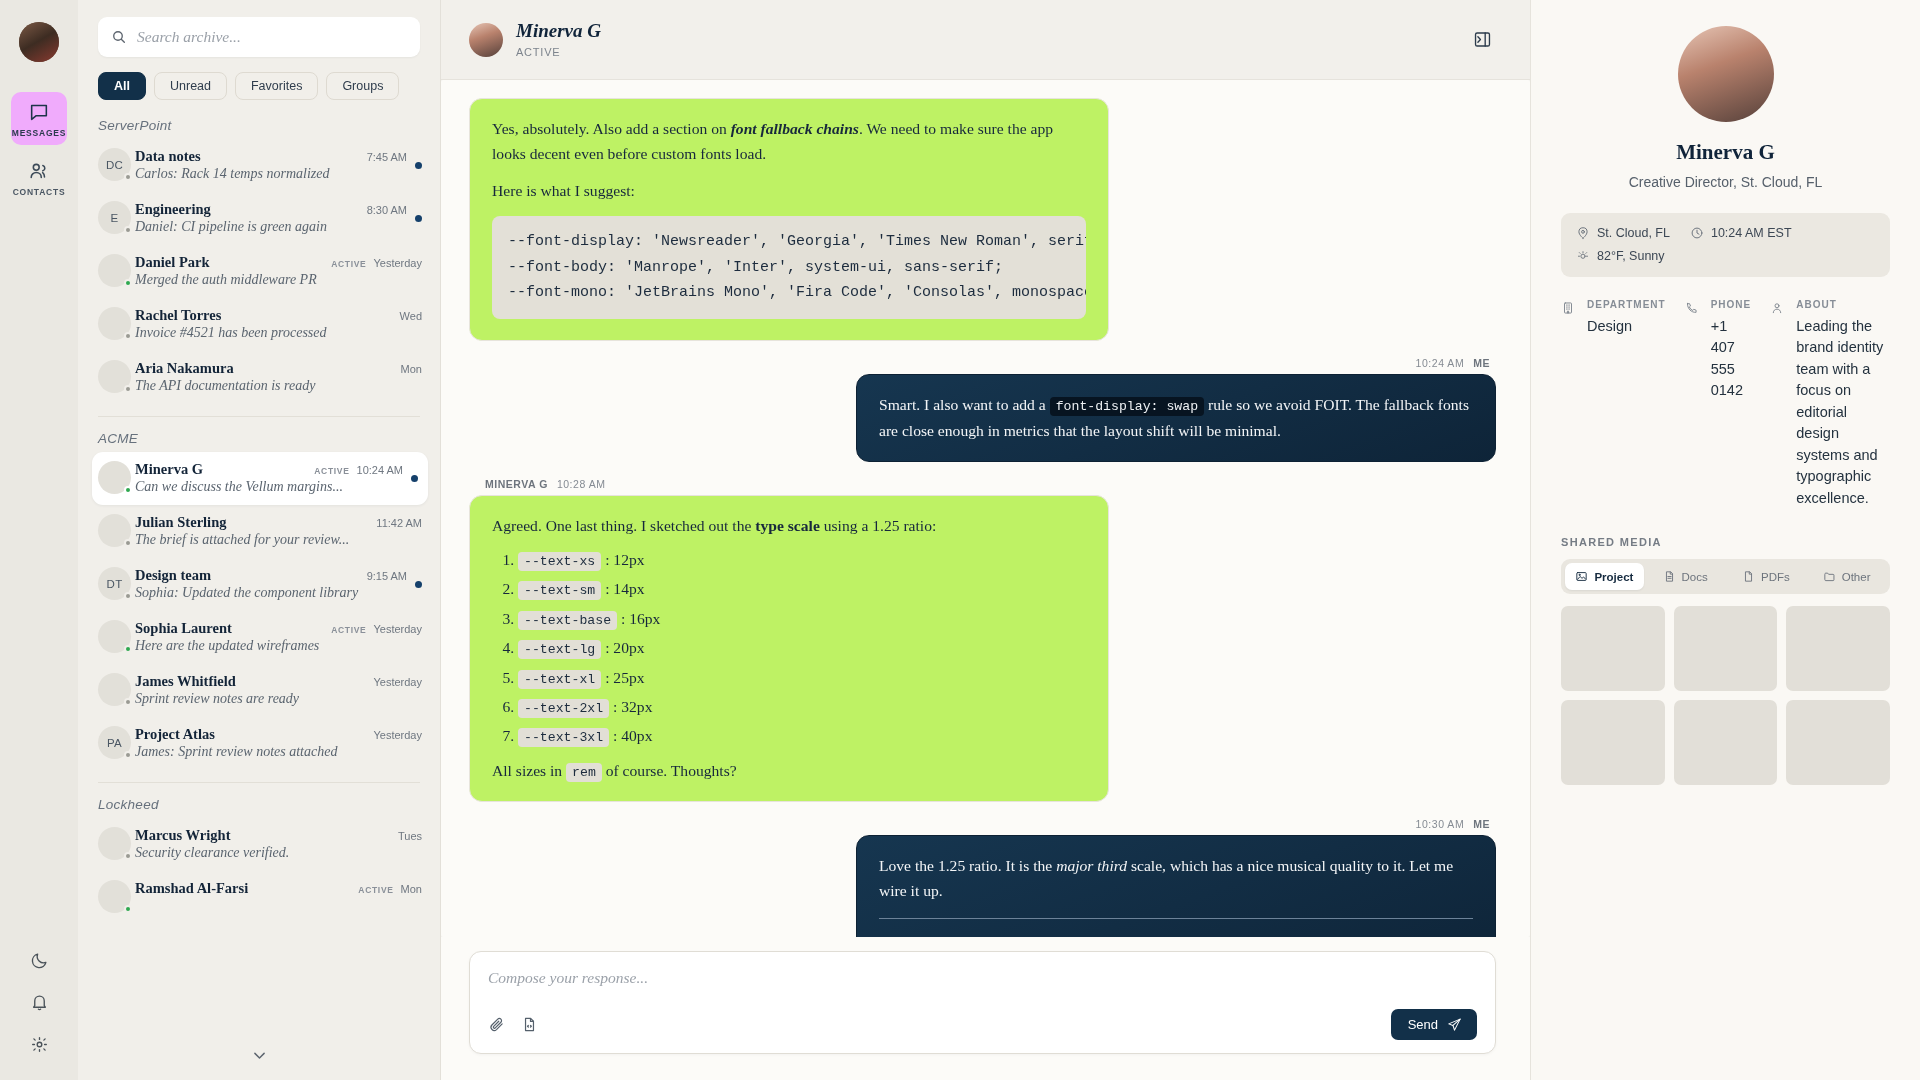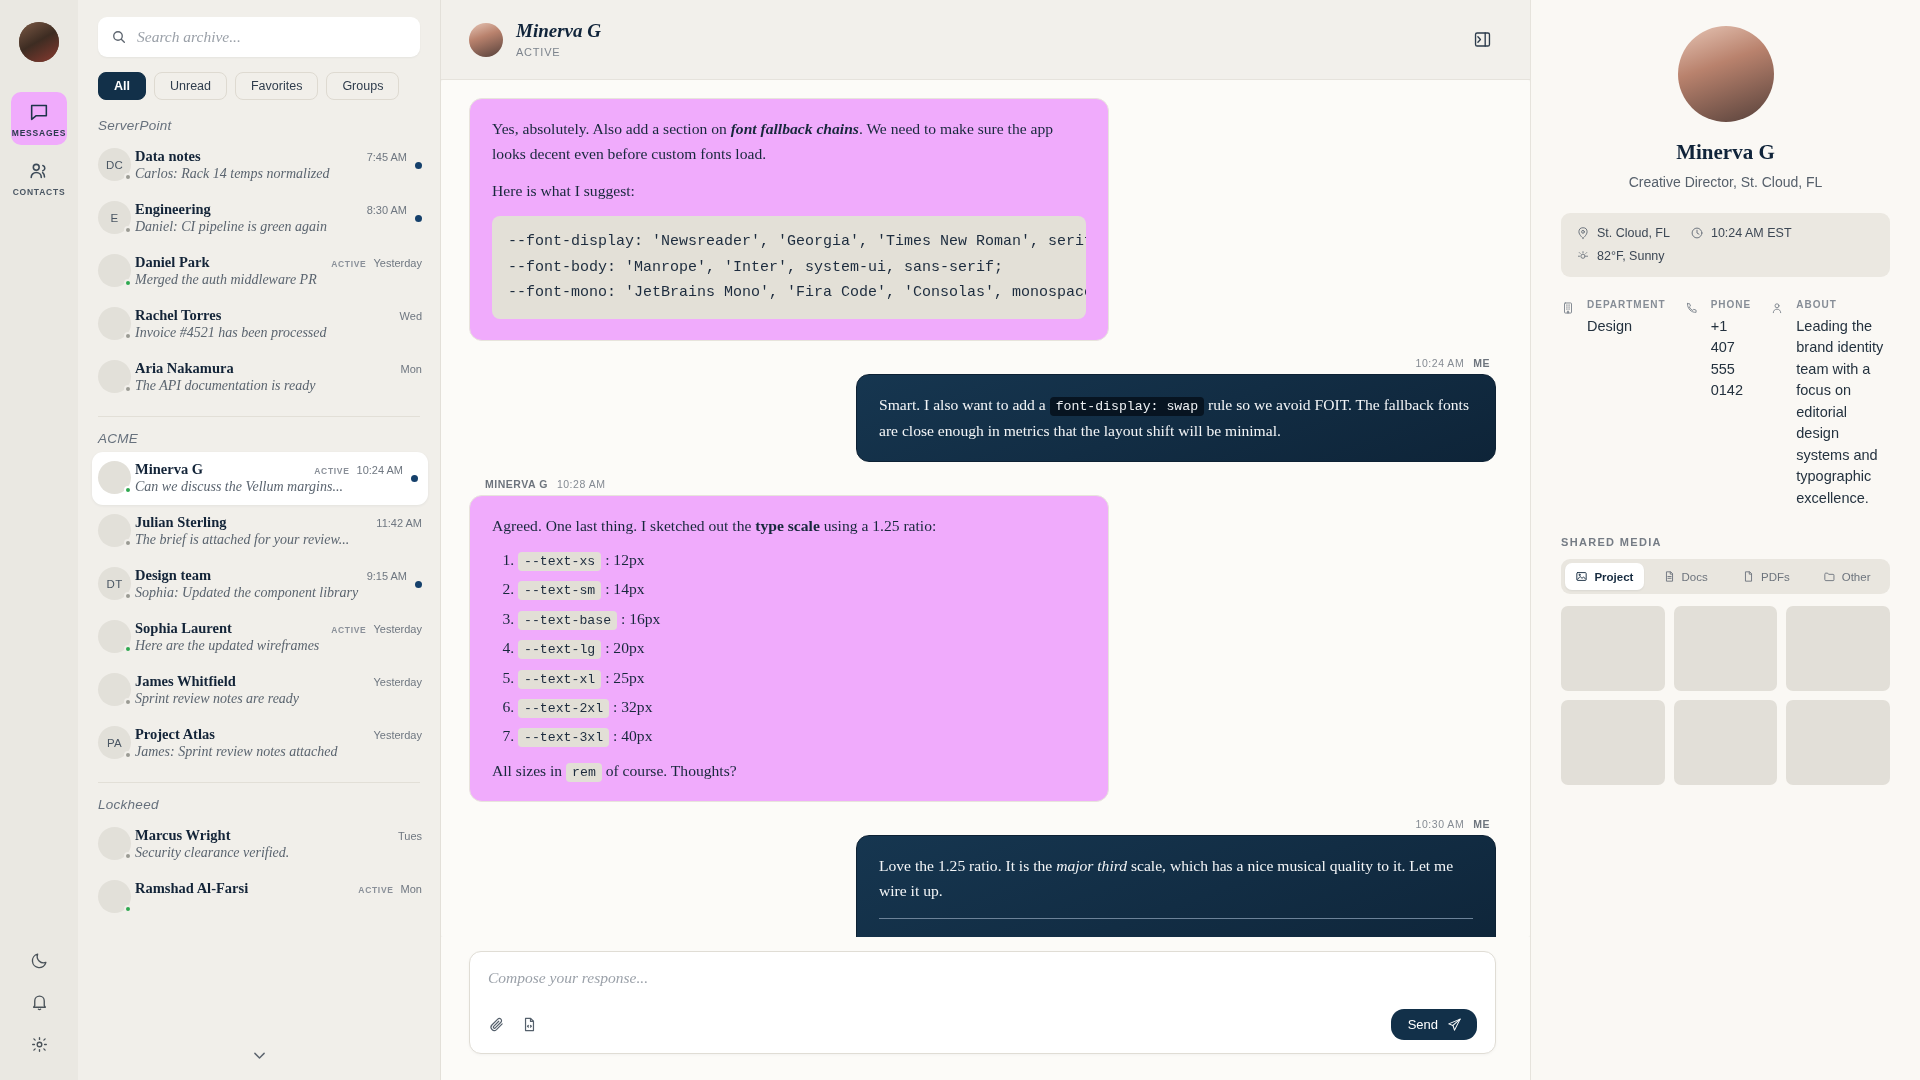--- a/index.html
+++ b/index.html
@@ -154,21 +154,21 @@
     font-size: 10.5px; color: #858b93; letter-spacing: .05em;
     display: flex; gap: 9px; margin: 0 0 5px 16px;
   }
   .mlabel .who { font-weight: 700; color: #6d747d; }
   .msgwrap.out .mlabel { margin: 0 6px 5px 0; }
   .bubble {
     max-width: 640px; border-radius: 13px; padding: 17px 22px 18px;
     font-family: "Liberation Serif", serif; font-size: 15.6px; line-height: 1.62;
     color: #17283c;
   }
-  .bubble.in { background: #f0abfc; border: 1px solid #e7e4dc; }
+  .bubble.in { background: #bef264; border: 1px solid #e7e4dc; }
   .bubble.out {
     background: linear-gradient(160deg, #163650 0%, #0e2438 100%);
     color: #f3f5f7; border: 1px solid #0d2134;
   }
   .bubble p + p { margin-top: 11px; }
   .bubble b, .bubble strong { font-weight: 700; }
   .bubble em, .bubble i { font-style: italic; }
   .bubble .bi { font-weight: 700; font-style: italic; }
   code {
     font-family: "Liberation Mono", monospace; font-size: 13.2px;
@@ -195,21 +195,21 @@
     width: 100%; border: 0; outline: 0; background: transparent;
     font-family: "Liberation Serif", serif; font-style: italic;
     font-size: 15.5px; color: #3c4a5a; padding: 2px 0 0;
   }
   .composer input::placeholder { color: #9ba1a9; font-style: italic; }
   .comp-row { display: flex; align-items: center; margin-top: 22px; }
   .comp-row .tools { display: flex; gap: 16px; color: #55606c; }
   .comp-row .tools .ic { cursor: pointer; }
   .send {
     margin-left: auto; background: #123049; color: #fff; border: 0;
-    border-radius: 13px; padding: 8px 15px 8px 17px; cursor: pointer;
+    border-radius: 7px; padding: 8px 15px 8px 17px; cursor: pointer;
     display: flex; align-items: center; gap: 9px;
     font-family: "Liberation Sans", sans-serif; font-size: 13px;
   }
 
   
   .profile {
     width: 390px; flex: 0 0 390px; background: #faf8f4;
     border-left: 1px solid #e6e3dc; padding: 26px 30px 0;
     display: flex; flex-direction: column; align-items: center; overflow: hidden;
   }

